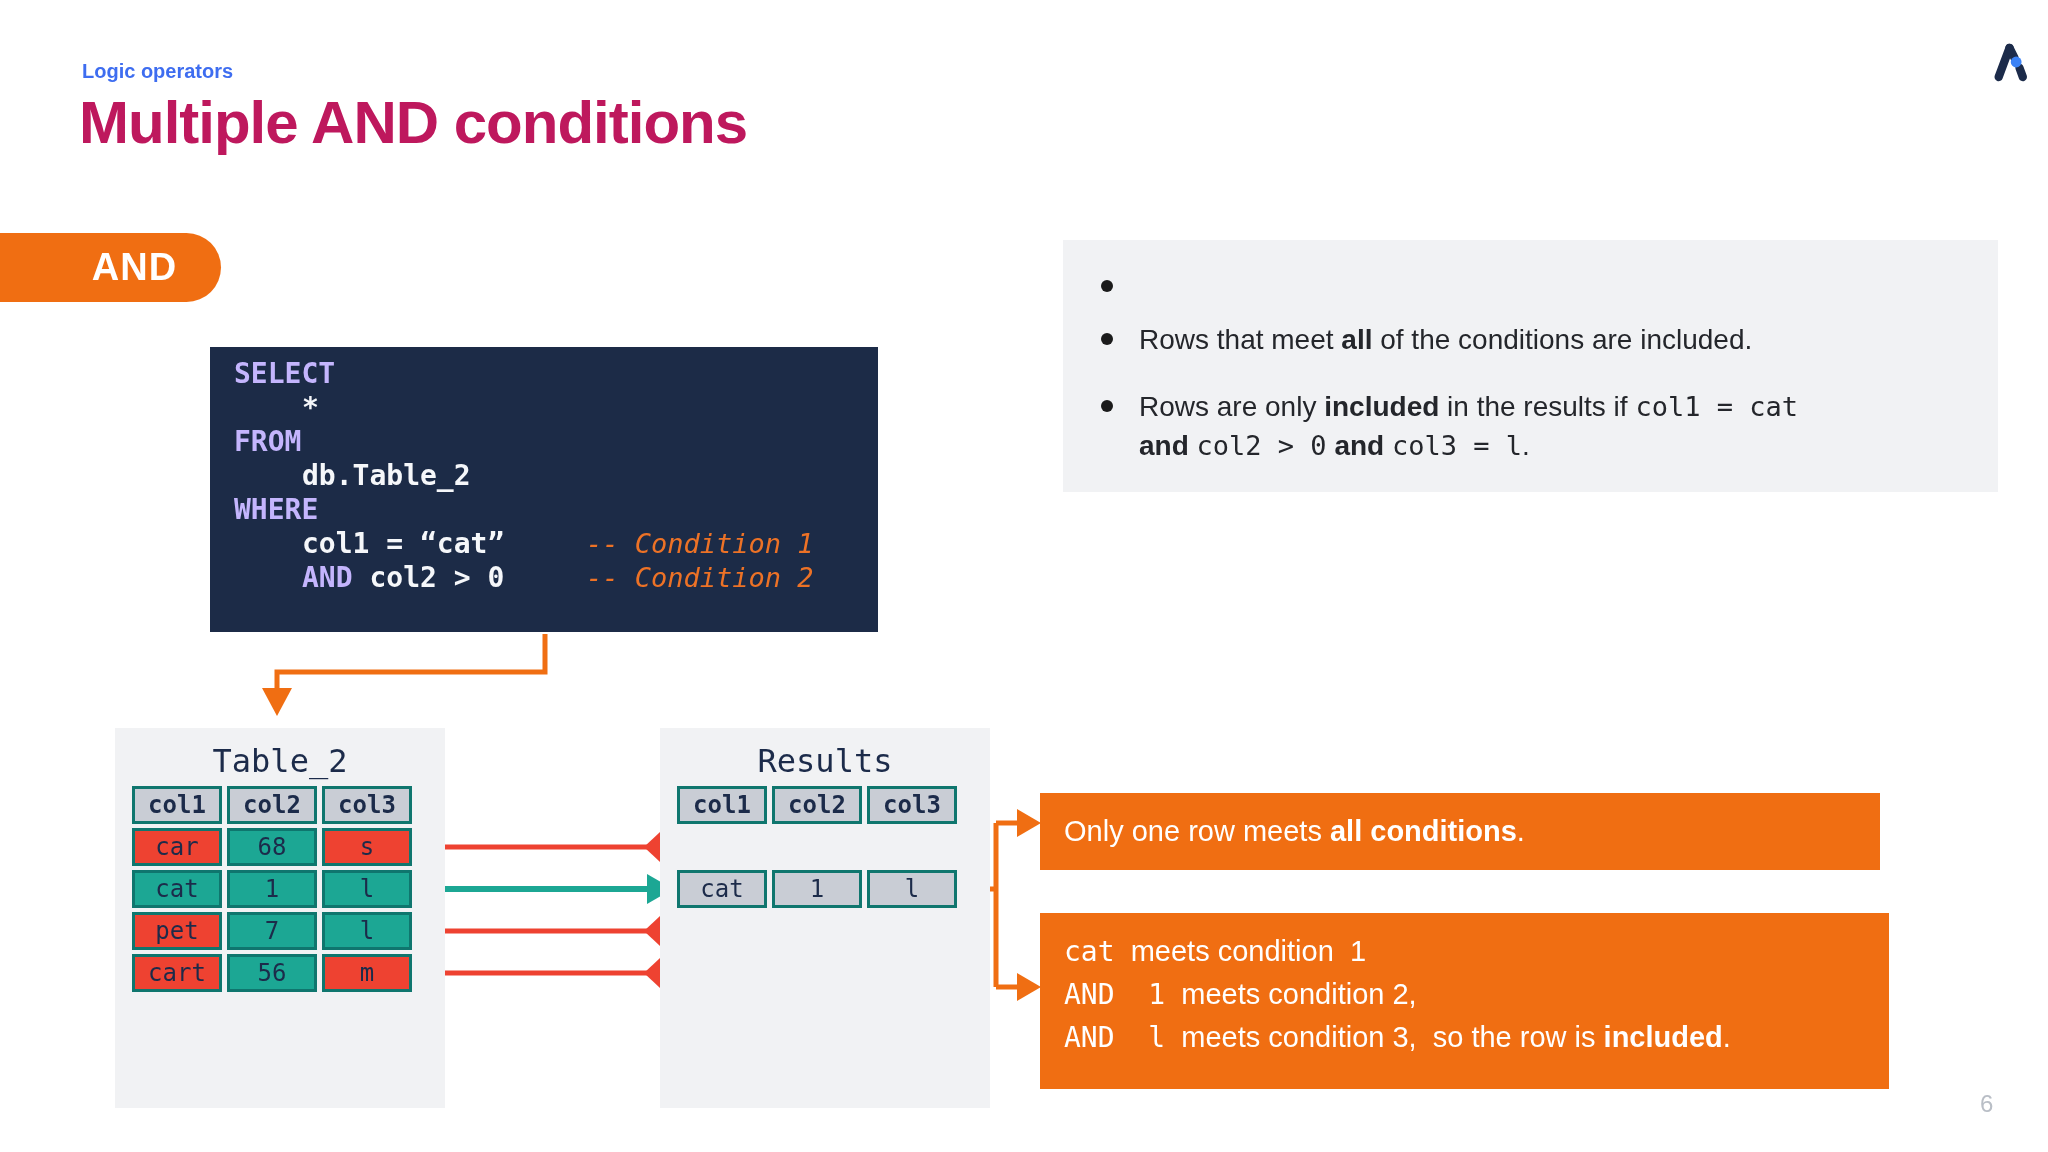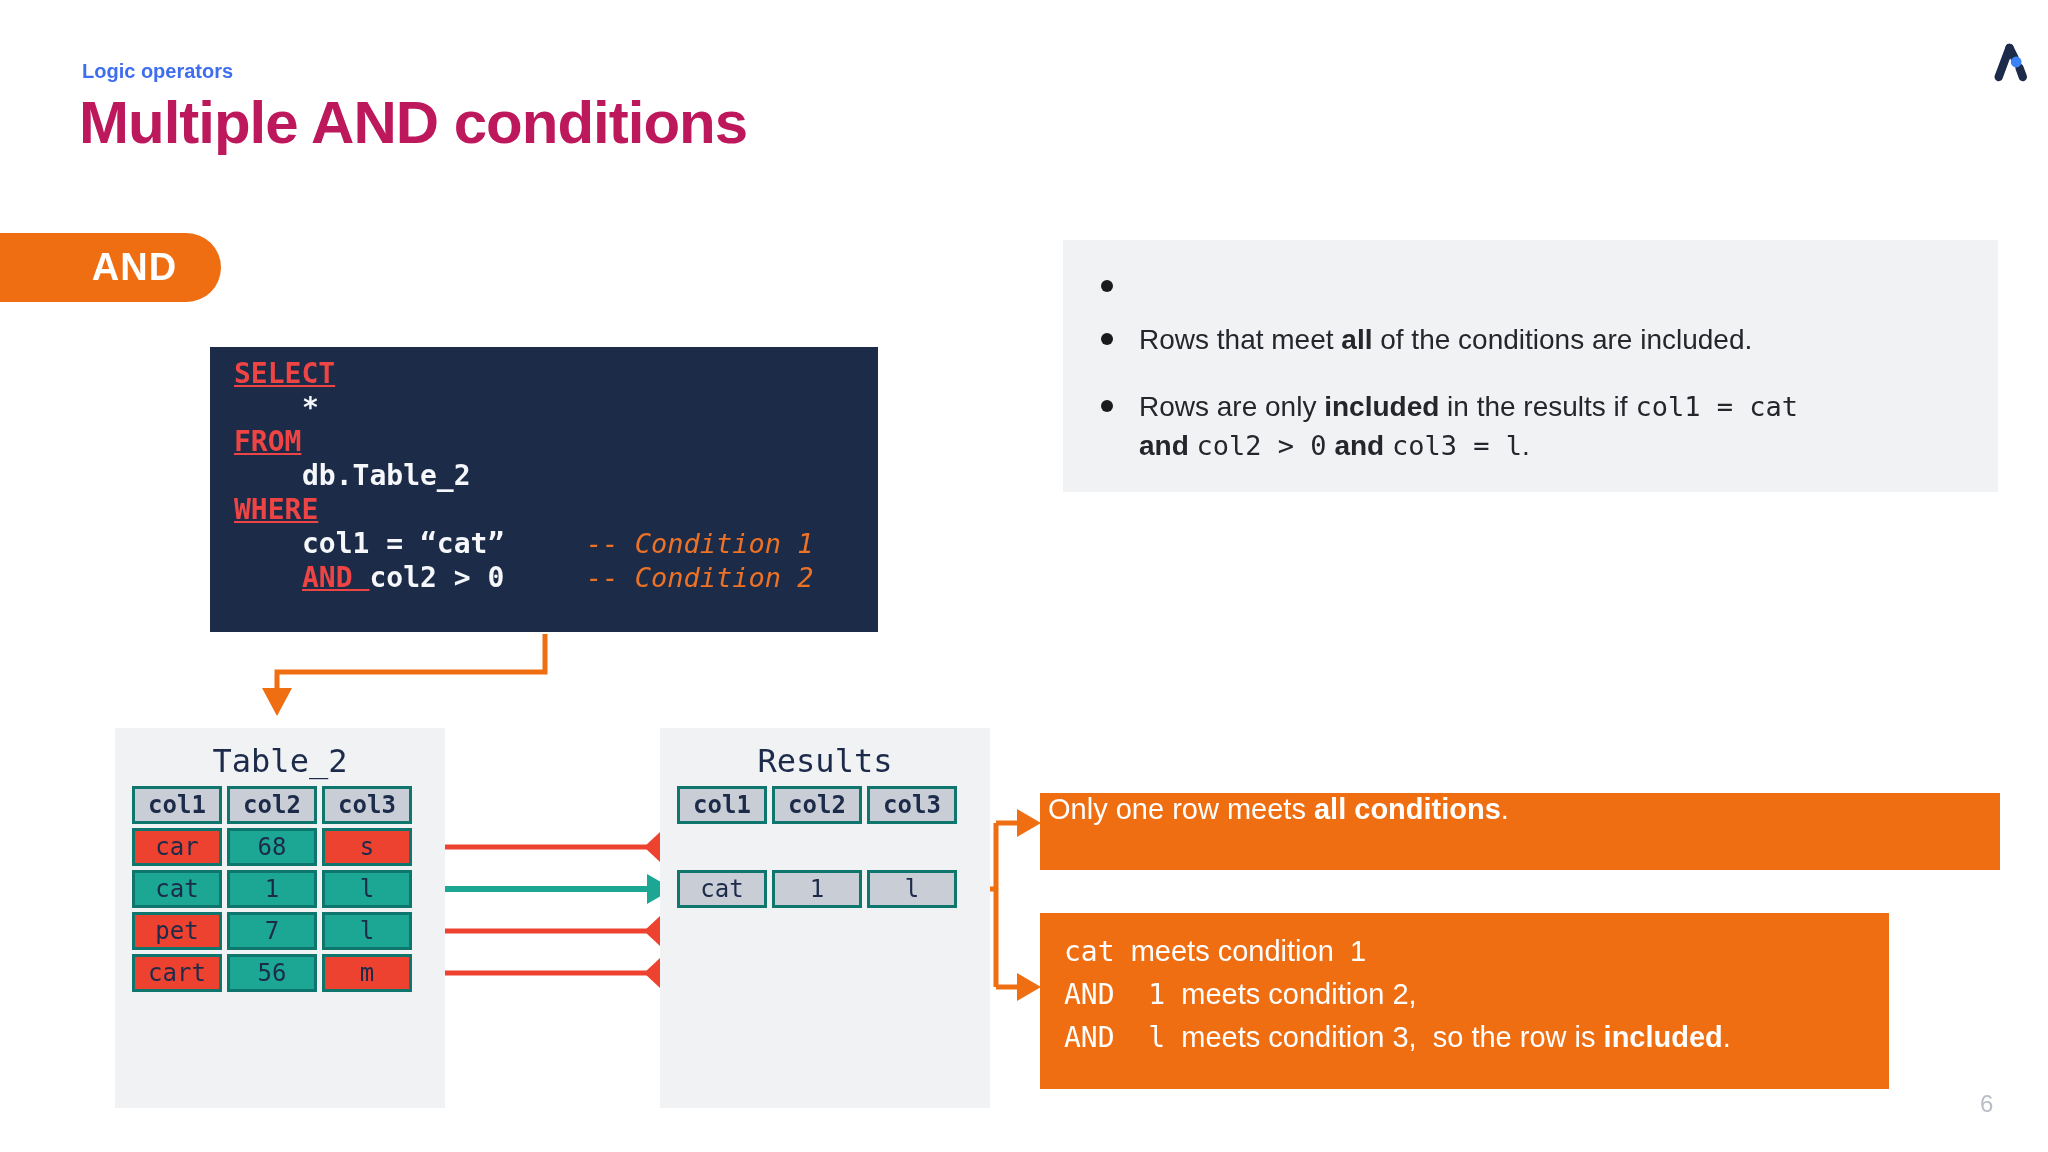--- a/index.html
+++ b/index.html
@@ -17,21 +17,21 @@
            border-radius:0 35px 35px 0; display:flex; align-items:center; justify-content:center;
            padding-left:48px; }
   .badge span { color:#ffffff; font-size:38px; font-weight:bold; letter-spacing:1px; }
 
   
   .codeblock { position:absolute; left:210px; top:347px; width:668px; height:285px;
                background:#1C2B47; padding:10px 0 0 24px;
                font-family:"DejaVu Sans Mono", monospace; font-size:28px; font-weight:bold; }
   .cl { position:relative; height:34px; line-height:34px; white-space:pre; }
   .cl.ind { padding-left:68px; }
-  .kw { color:#ef4444;text-decoration:underline; }
+  .kw { color:#c4b5fd; }
   .tx { color:#F5F7FA; }
   .pc { color:#2EA79B; }
   .cm { position:absolute; left:352px; top:0; color:#ED7226; font-style:italic; font-weight:normal; font-size:27px; }
 
   
   .bullets-panel { position:absolute; left:1063px; top:240px; width:935px; height:252px;
                    background:#F1F2F4; padding:27px 30px 0 38px; color:#24262B; }
   .bullet { display:flex; margin-bottom:28px; }
   .dot { flex:0 0 12px; width:12px; height:12px; border-radius:50%; background:#1b1b1b; margin:13px 26px 0 0; }
   .btext { font-size:28px; line-height:39px; white-space:pre-wrap; }
@@ -49,21 +49,21 @@
   .cell { border:3px solid #0f766e; display:flex; align-items:center; justify-content:center;
           font-family:"DejaVu Sans Mono", monospace; font-size:24px; color:#1C2B4A; }
   .cell.hdr  { background:#C9CDD5; font-weight:bold; }
   .cell.red  { background:#EE4231; }
   .cell.teal { background:#1CA794; }
   .cell.gray { background:#C9CDD5; }
   .rspacer { grid-column:1 / -1; }
 
   
   .callout { position:absolute; background:#F06E12; color:#ffffff; }
-  .c1 { left:1040px; top:793px; width:960px; height:77px; display:flex; padding-left:8px; }
+  .c1 { left:1040px; top:793px; width:840px; height:77px; display:flex; align-items:center; padding-left:24px; }
   .ctext, .cline { font-size:29px; white-space:pre-wrap; }
   .ctext .b, .cline .b { font-weight:bold; }
   .cline .m { font-family:"DejaVu Sans Mono", monospace; font-size:28px; }
   .c2 { left:1040px; top:913px; width:849px; height:176px; padding:17px 24px 16px 24px; }
   .c2 .cline { line-height:43px; }
 
   .arrows { position:absolute; left:0; top:0; }
 
   .pagenum { position:absolute; left:1980px; top:1090px; font-size:24px; color:#B9BEC6; }
 </style>

